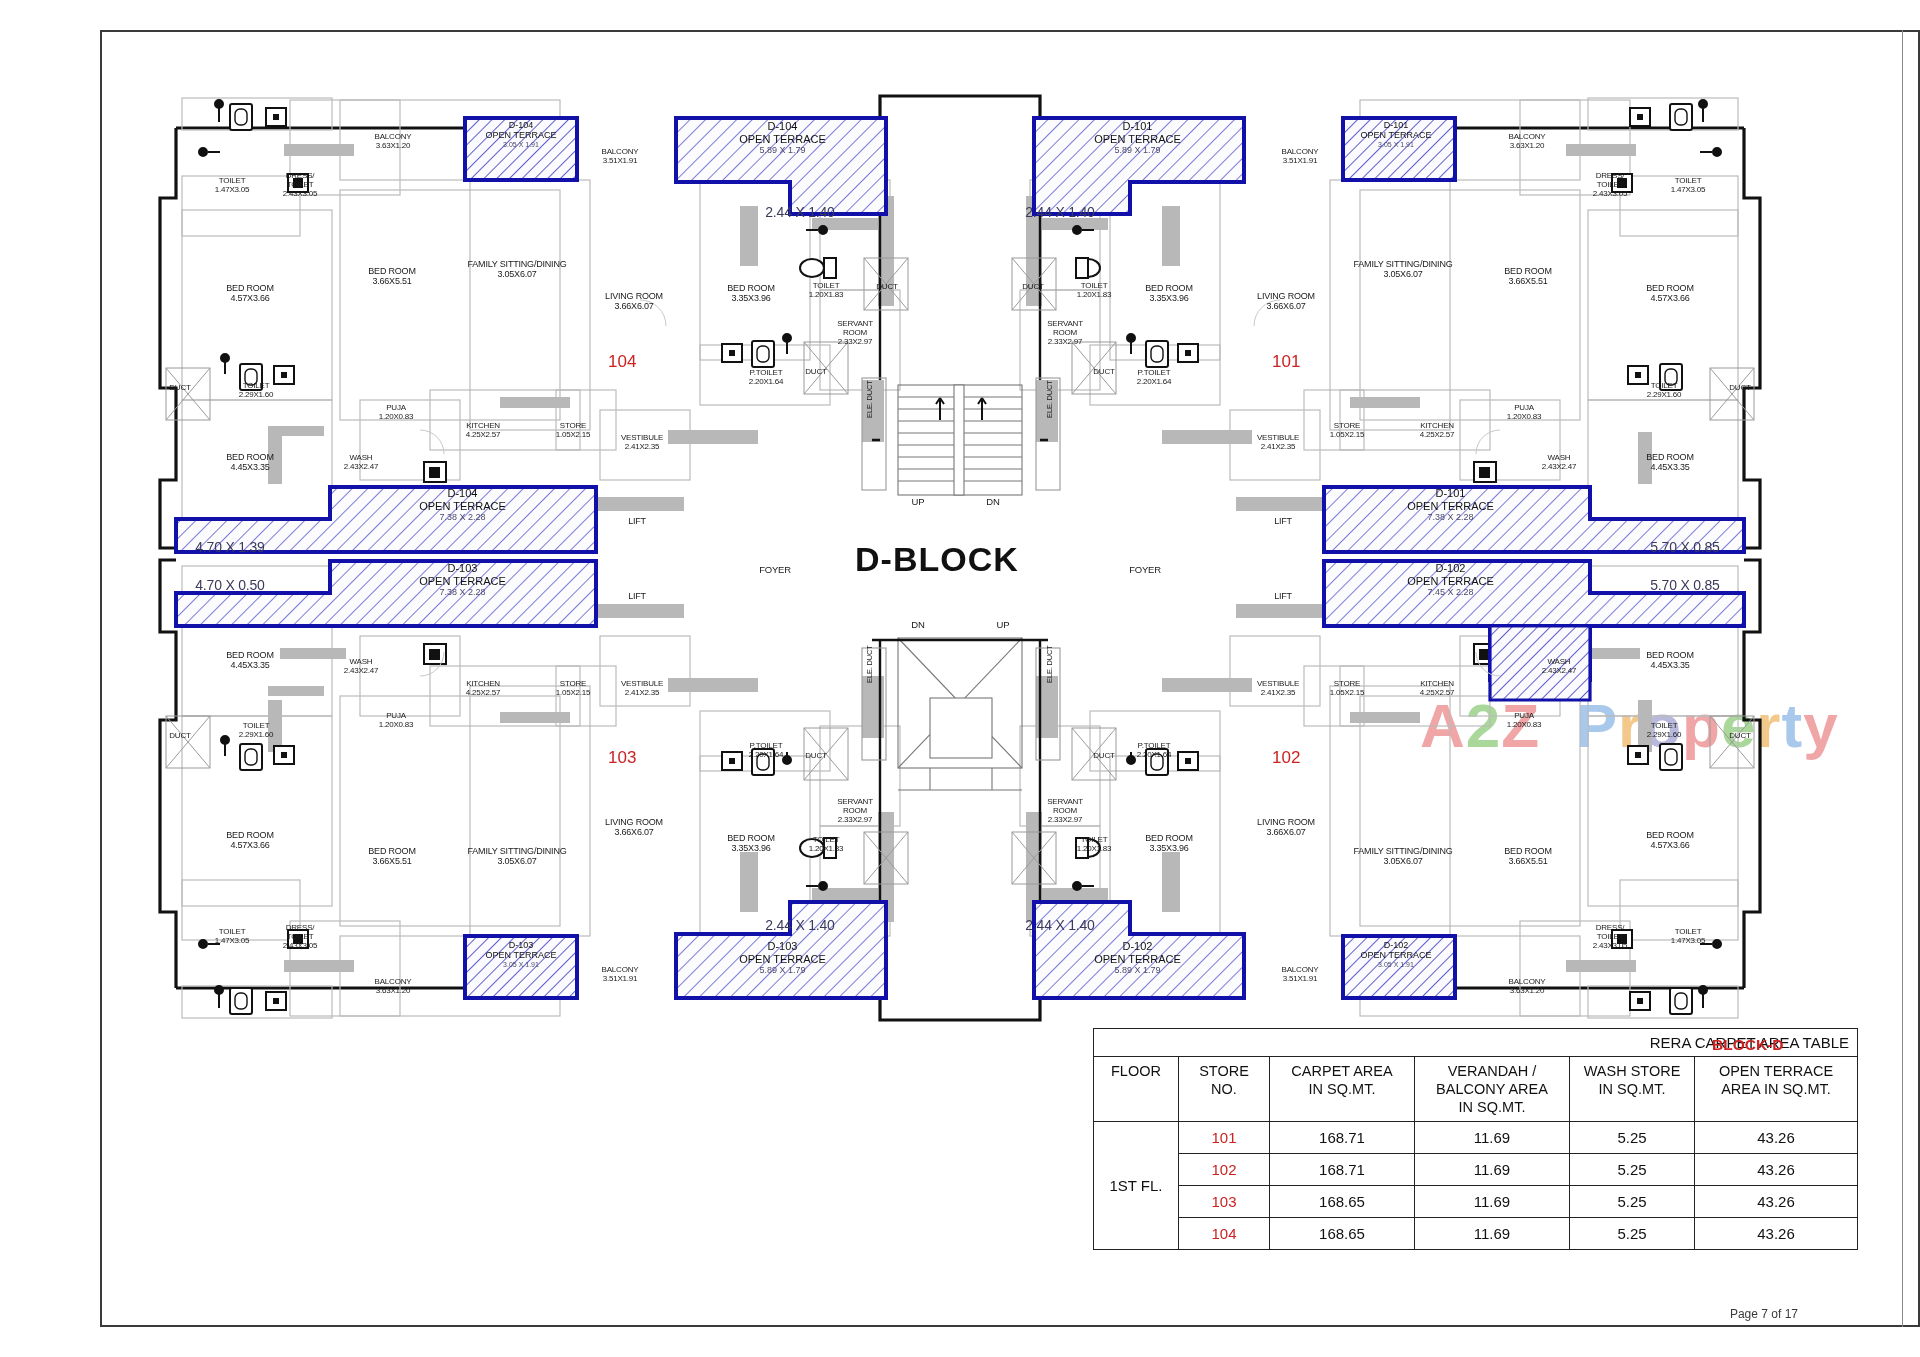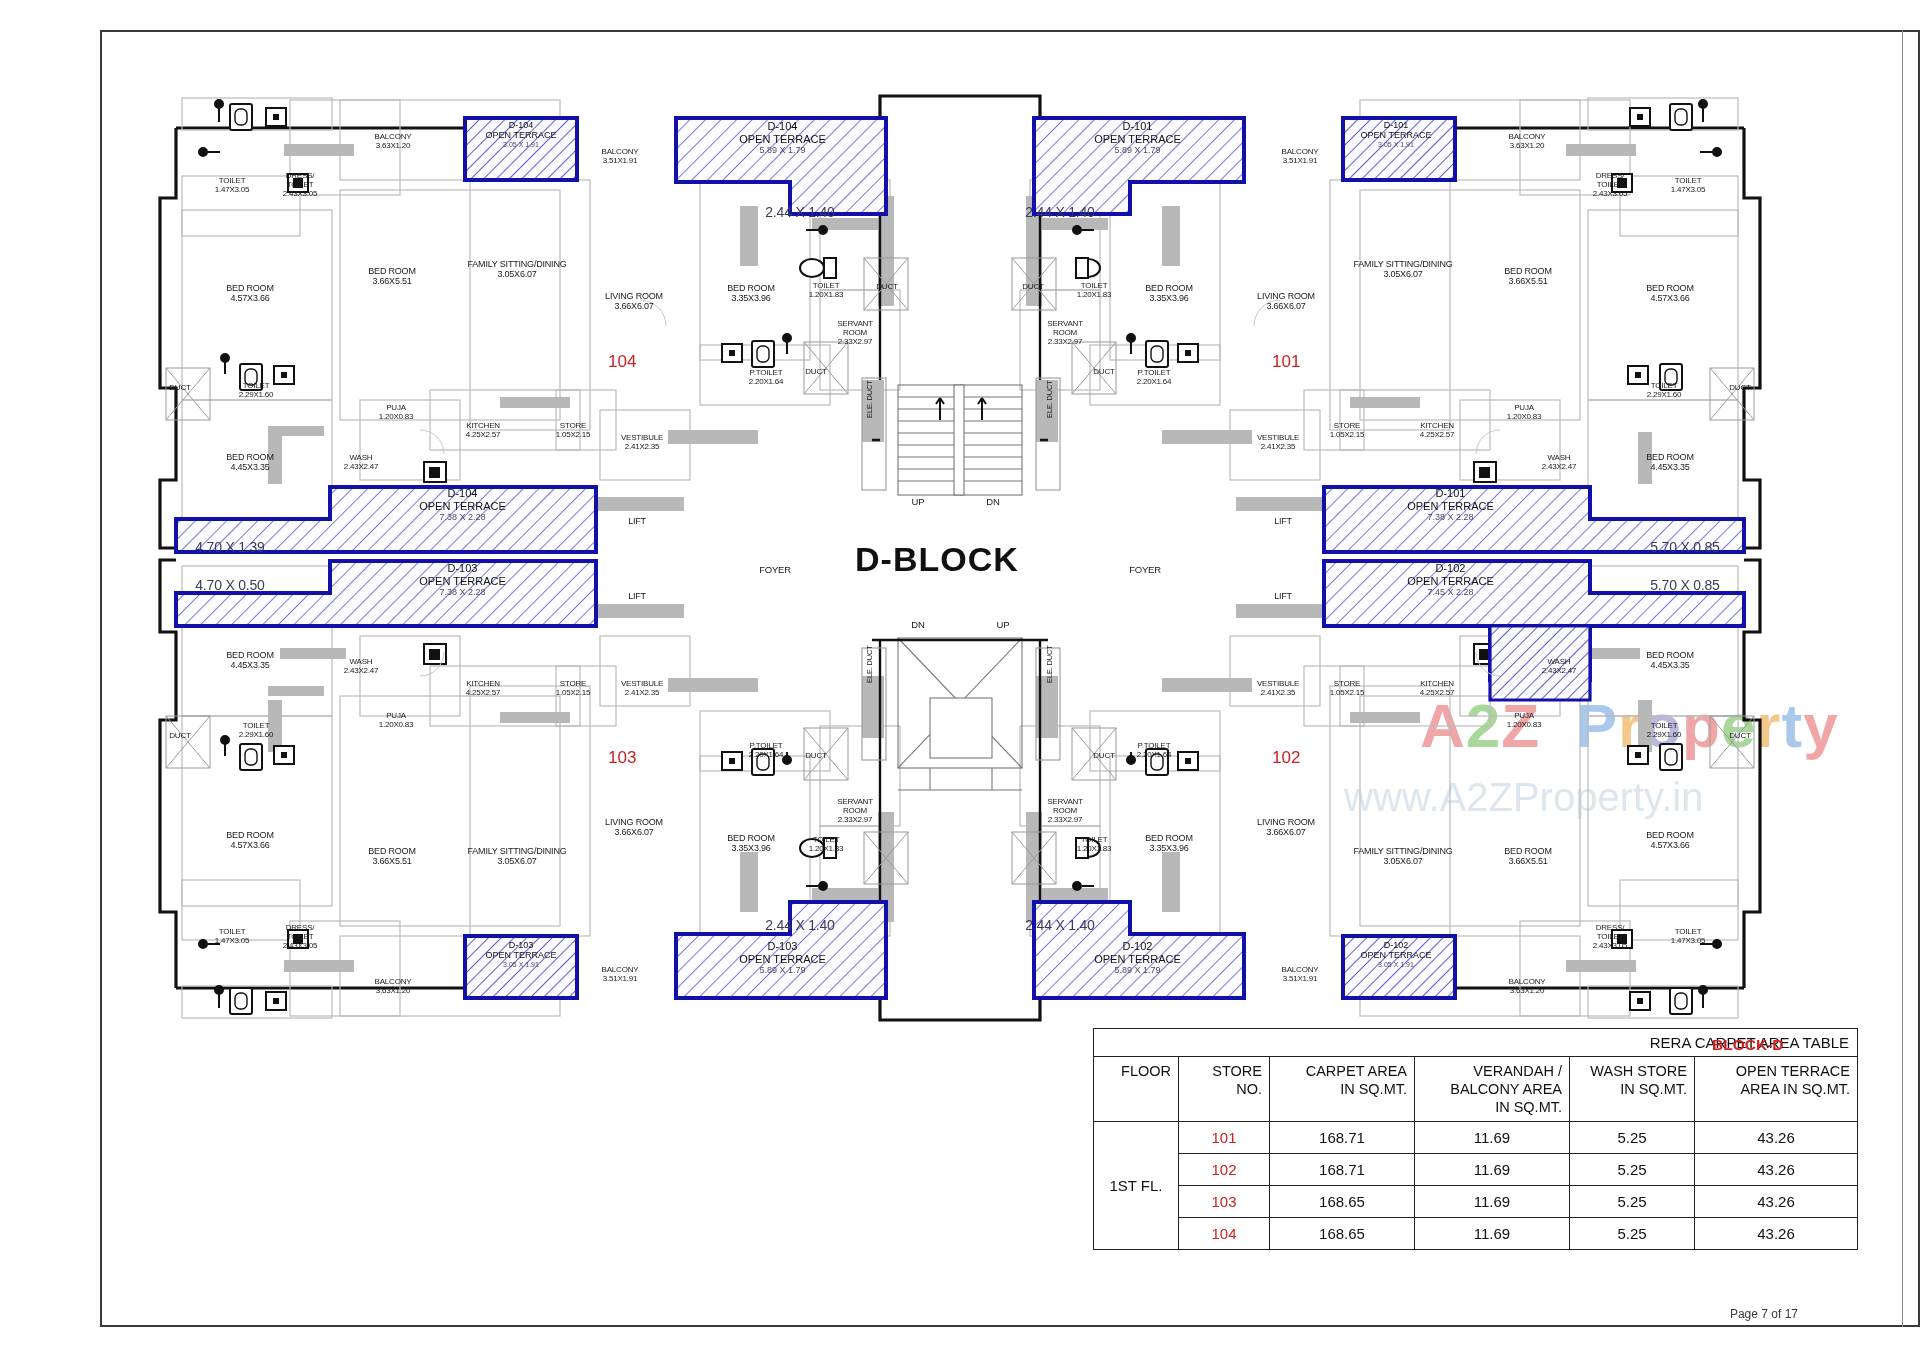--- a/index.html
+++ b/index.html
@@ -14,21 +14,21 @@
   .s9{font-size:9.5px;}
   .unit-red{position:absolute;color:#cc2222;font-size:17px;font-family:"Liberation Sans",sans-serif;}
   .terr-lbl{position:absolute;text-align:center;color:#111;line-height:1.15;white-space:pre;}
   .dblock{position:absolute;font-size:34px;font-weight:bold;letter-spacing:1px;color:#111;font-family:"Liberation Sans",sans-serif;}
   .plan-title{position:absolute;font-size:22px;color:#111;font-family:"Liberation Sans",sans-serif;
        border-top:2px solid #555;border-bottom:2px solid #555;padding:1px 2px;letter-spacing:0.3px;}
   
   #rera{position:absolute;left:1093px;top:1028px;border-collapse:collapse;font-family:"Liberation Sans",sans-serif;background:rgba(255,255,255,0.9);}
   #rera td,#rera th{border:1px solid #222;font-size:14.5px;color:#111;padding:3px 5px;font-weight:normal;vertical-align:top;}
   #rera .ttl{font-size:15px;text-align:right;padding:5px 8px;}
-  #rera .hd{text-align:right;font-size:14.5px;line-height:1.25;padding:5px 7px;}
+  #rera .hd{text-align:center;font-size:14.5px;line-height:1.25;padding:5px 7px;}
   #rera .num{text-align:center;font-size:15px;padding:7px 5px;vertical-align:middle;}
   #rera .unit{text-align:center;color:#cc2222;font-size:15px;vertical-align:middle;}
   #rera .floorcell{text-align:center;font-size:15px;vertical-align:middle;}
   .blockd{position:absolute;left:1712px;top:1036px;color:#cc2222;font-size:15.5px;font-weight:bold;font-family:"Liberation Sans",sans-serif;}
   .pagefoot{position:absolute;right:122px;bottom:36px;font-size:12px;color:#3a3a3a;font-family:"Liberation Sans",sans-serif;}
   
   .wm{position:absolute;pointer-events:none;user-select:none;}
   .wm1{left:1420px;top:690px;font-size:62px;font-weight:bold;letter-spacing:1px;font-family:"Liberation Sans",sans-serif;}
   .wm1 .a{color:#f0a6a6;}.wm1 .two{color:#a9d89a;}.wm1 .z{color:#f0a6a6;}
   .wm1 .p{color:#a8c8ec;}.wm1 .r{color:#f3c98b;}.wm1 .o{color:#b9b9dd;}
@@ -40,21 +40,20 @@
 <body>
 
 <div id="sheet">
 
   <div class="border-outer"></div>
   <div class="border-right"></div>
 
   <div class="wm wm1">
     <span class="a">A</span><span class="two">2</span><span class="z">Z</span><span style="color:transparent;">_</span><span class="p">P</span><span class="r">r</span><span class="o">o</span><span class="e">p</span><span class="rr">e</span><span class="t">r</span><span class="y">t</span><span class="z">y</span>
   </div>
-  <div class="wm wm2">www.A2ZProperty.in</div>
 
   <svg width="1920" height="1357">
     <defs>
       <pattern id="hatch" width="9" height="9" patternTransform="rotate(45)" patternUnits="userSpaceOnUse">
         <rect width="9" height="9" fill="#fbfbff"></rect>
         <line x1="0" y1="0" x2="0" y2="9" stroke="#2b2bbb" stroke-width="1.5"></line>
       </pattern>
       <pattern id="hatchL" width="11" height="11" patternTransform="rotate(45)" patternUnits="userSpaceOnUse">
         <rect width="11" height="11" fill="#fcfcff"></rect>
         <line x1="0" y1="0" x2="0" y2="11" stroke="#3535c4" stroke-width="1.3"></line>

